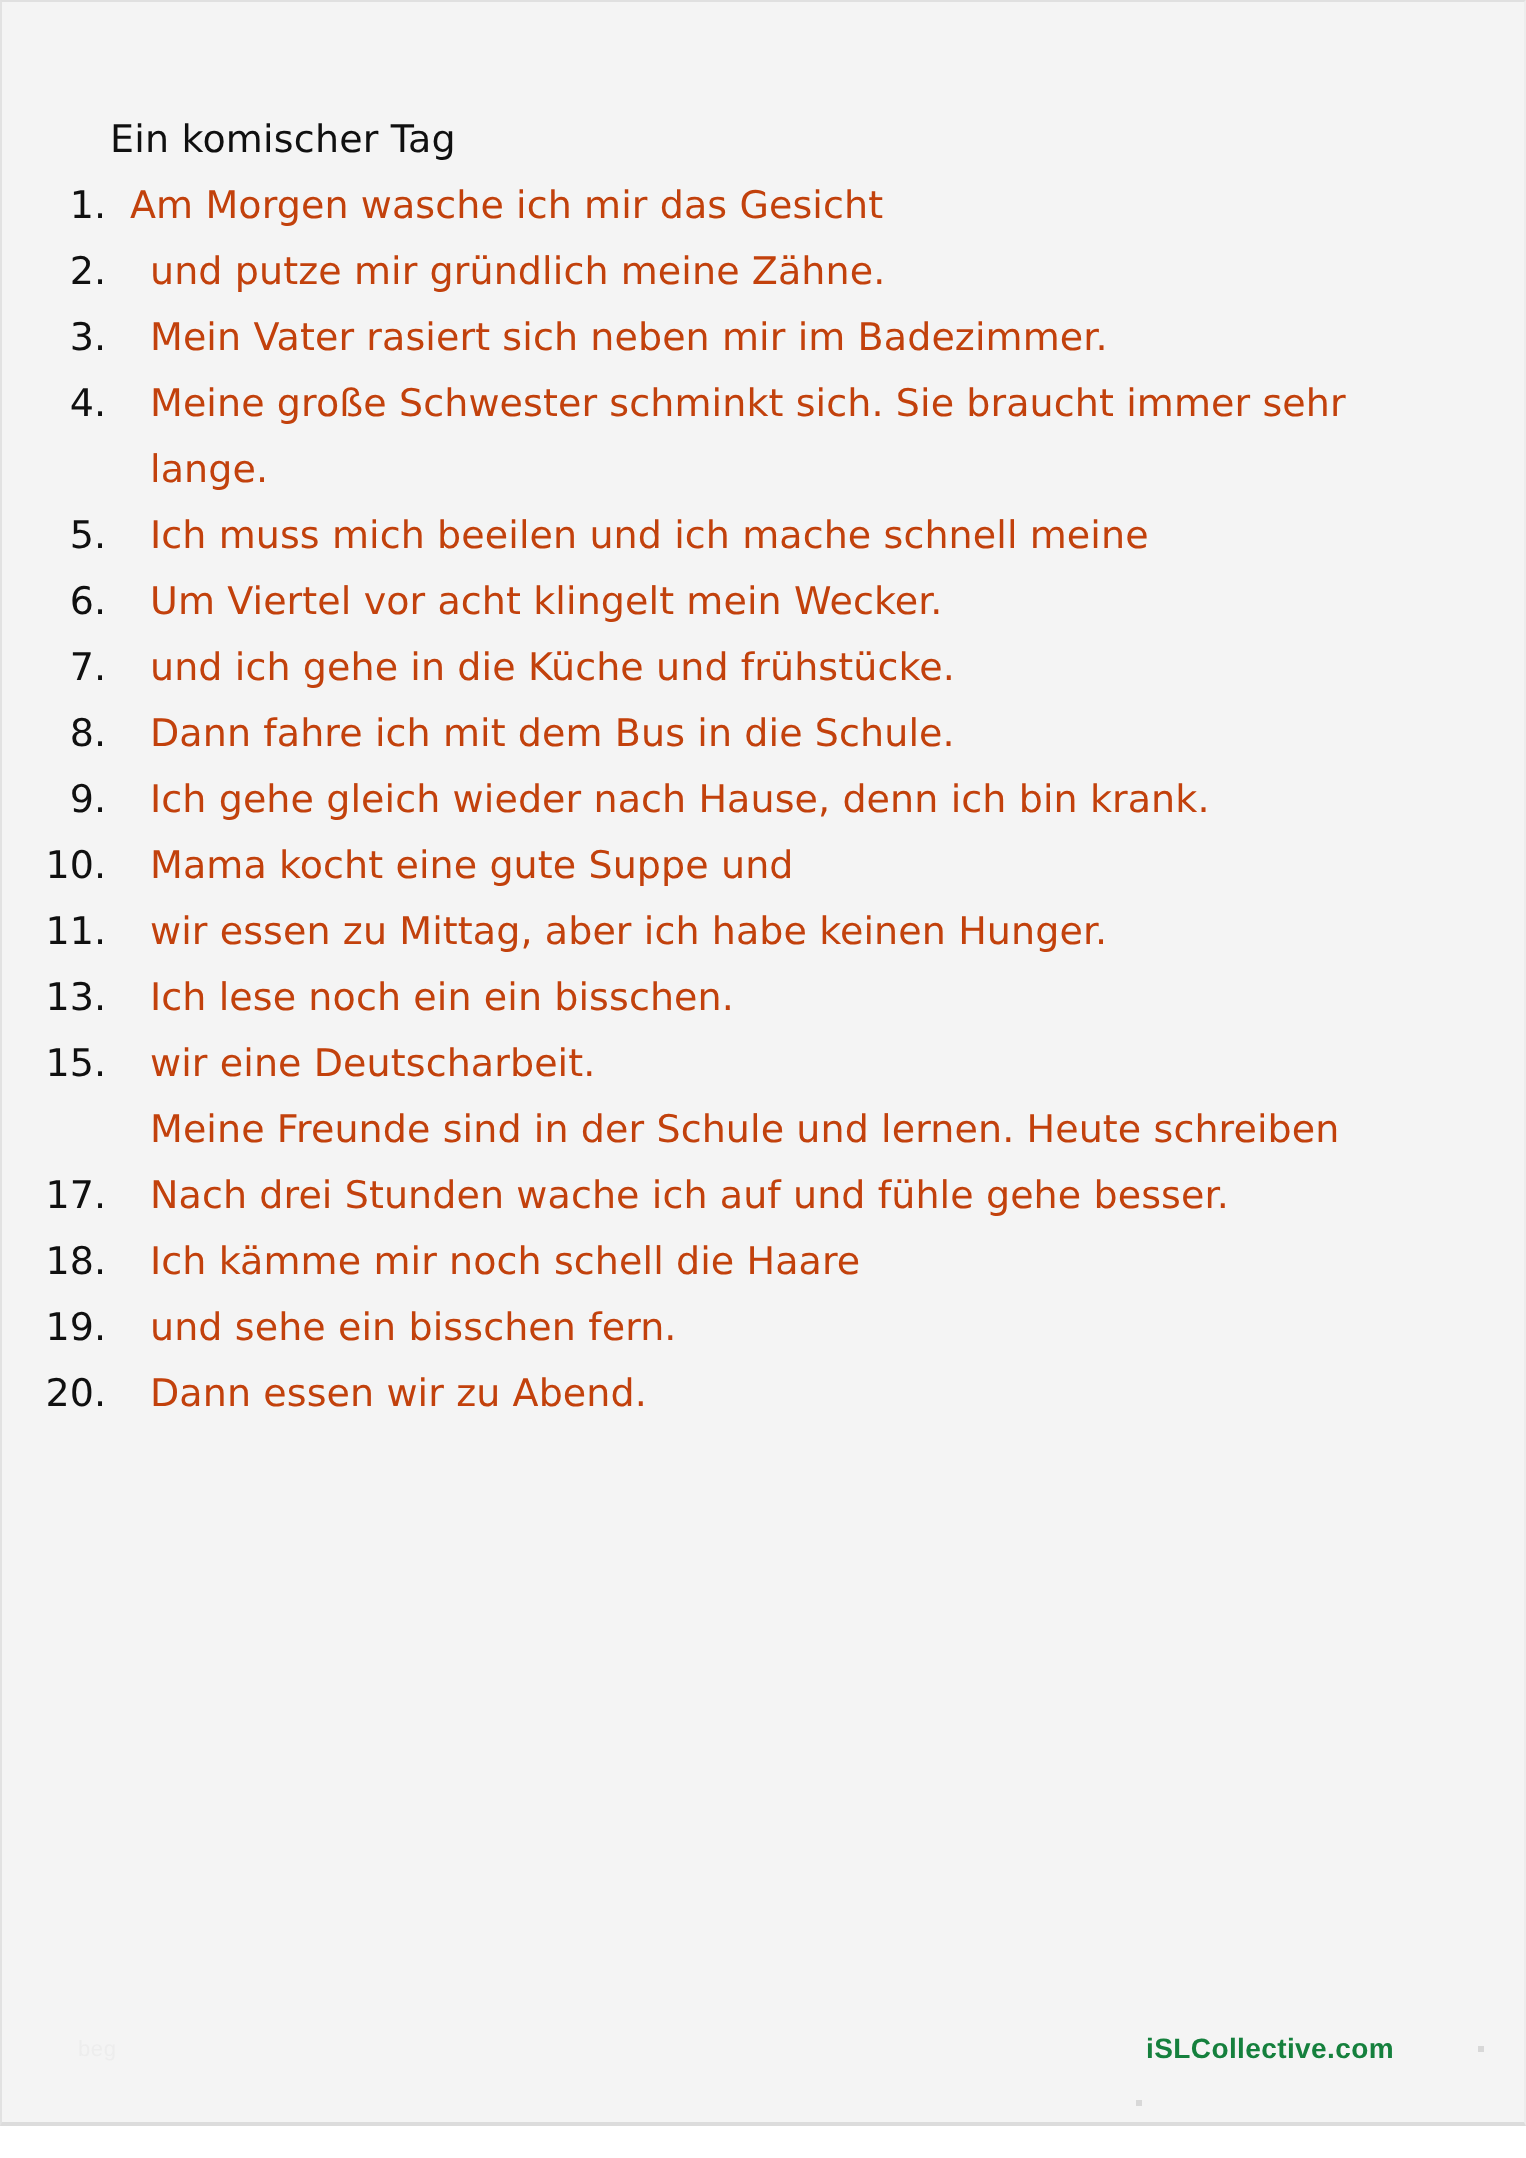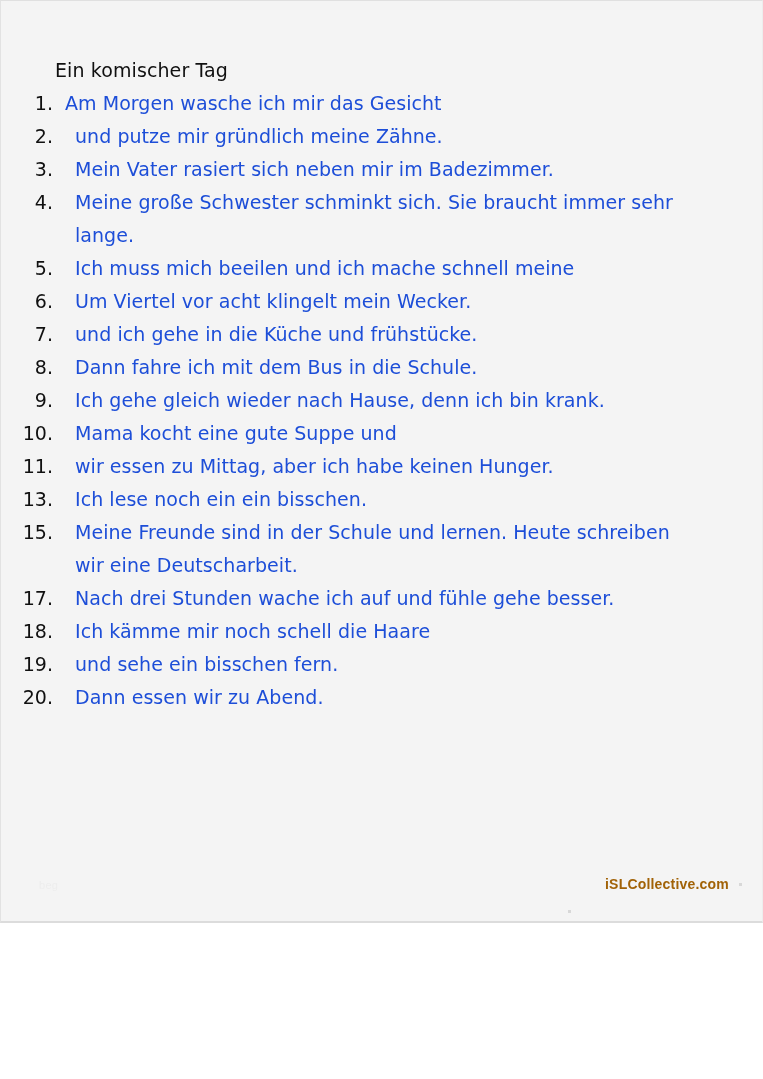--- a/index.html
+++ b/index.html
@@ -6,21 +6,21 @@
     margin: 0;
     padding: 0;
     background: #ffffff;
   }
   body {
     font-family: "DejaVu Sans", sans-serif;
   }
   .page {
     position: relative;
     width: 763px;
-    height: 923px;
+    height: 1063px;
     background: #f4f4f4;
     box-sizing: border-box;
     border-left: 1px solid #e2e2e2;
     border-top: 1px solid #e0e0e0;
     border-right: 1px solid #ededed;
     border-bottom: 2px solid #dcdcdc;
     overflow: hidden;
   }
   .content {
     position: absolute;
@@ -59,21 +59,21 @@
     font-size: 19px;
     line-height: 33px;
     color: #101010;
     padding-right: 0;
     box-sizing: border-box;
   }
   .txt {
     flex: 1 1 auto;
     font-size: 19px;
     line-height: 33px;
-    color: #1d4ed8;
+    color: #c2410c;
     padding-left: 22px;
     padding-right: 40px;
     box-sizing: border-box;
     letter-spacing: 0.05px;
   }
   .item.tight .txt {
     padding-left: 12px;
   }
   .txt .wrap-line {
     display: block;
@@ -89,25 +89,25 @@
     position: absolute;
     left: 38px;
     top: 18px;
     font-size: 11px;
     color: #ededed;
     font-family: "Liberation Sans", sans-serif;
     letter-spacing: 0.3px;
   }
   .watermark {
     position: absolute;
-    left: 604px;
+    left: 572px;
     top: 15px;
     font-size: 14px;
     font-weight: bold;
-    color: #a16207;
+    color: #15803d;
     font-family: "Liberation Sans", sans-serif;
     letter-spacing: 0.2px;
     white-space: nowrap;
   }
   .mark-dot {
     position: absolute;
     width: 3px;
     height: 3px;
     background: #d8d8d8;
   }
@@ -217,22 +217,22 @@
             <div class="num">13.</div>
             <div class="txt">
               <span class="wrap-line">Ich lese noch ein ein bisschen.</span>
             </div>
           </div>
         </div>
         <div class="item">
           <div class="item-row">
             <div class="num">15.</div>
             <div class="txt">
+              <span class="wrap-line">wir eine Deutscharbeit.</span>
               <span class="wrap-line">Meine Freunde sind in der Schule und lernen. Heute schreiben</span>
-              <span class="wrap-line">wir eine Deutscharbeit.</span>
             </div>
           </div>
         </div>
         <div class="item">
           <div class="item-row">
             <div class="num">17.</div>
             <div class="txt">
               <span class="wrap-line">Nach drei Stunden wache ich auf und fühle gehe besser.</span>
             </div>
           </div>

